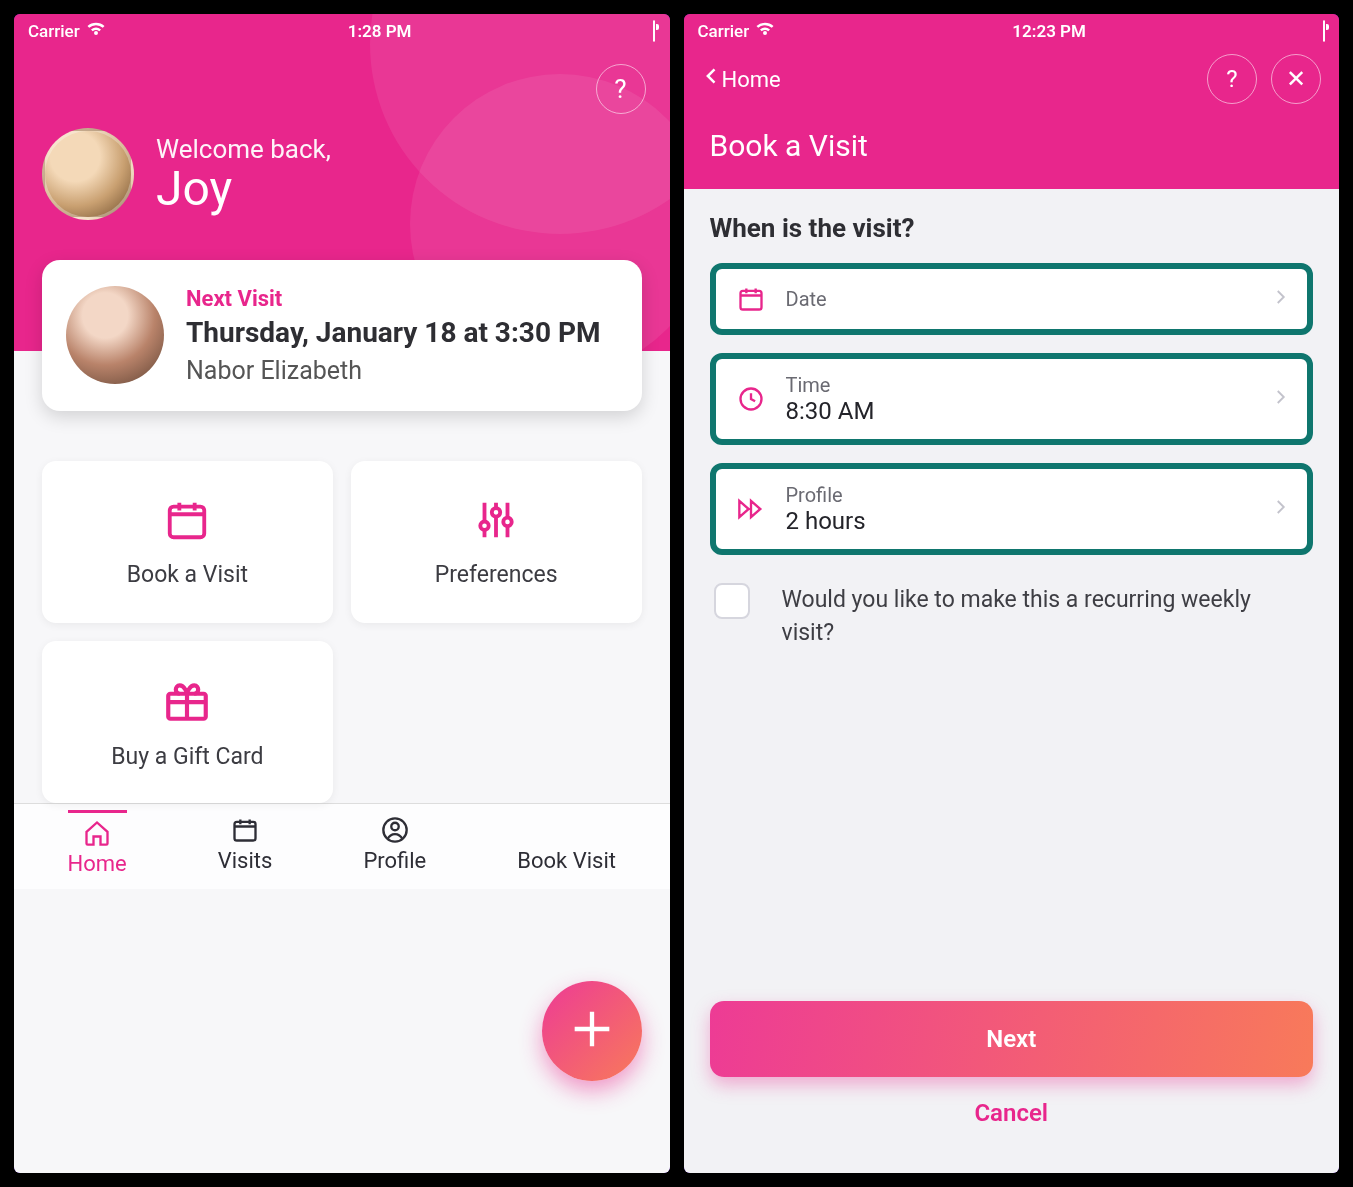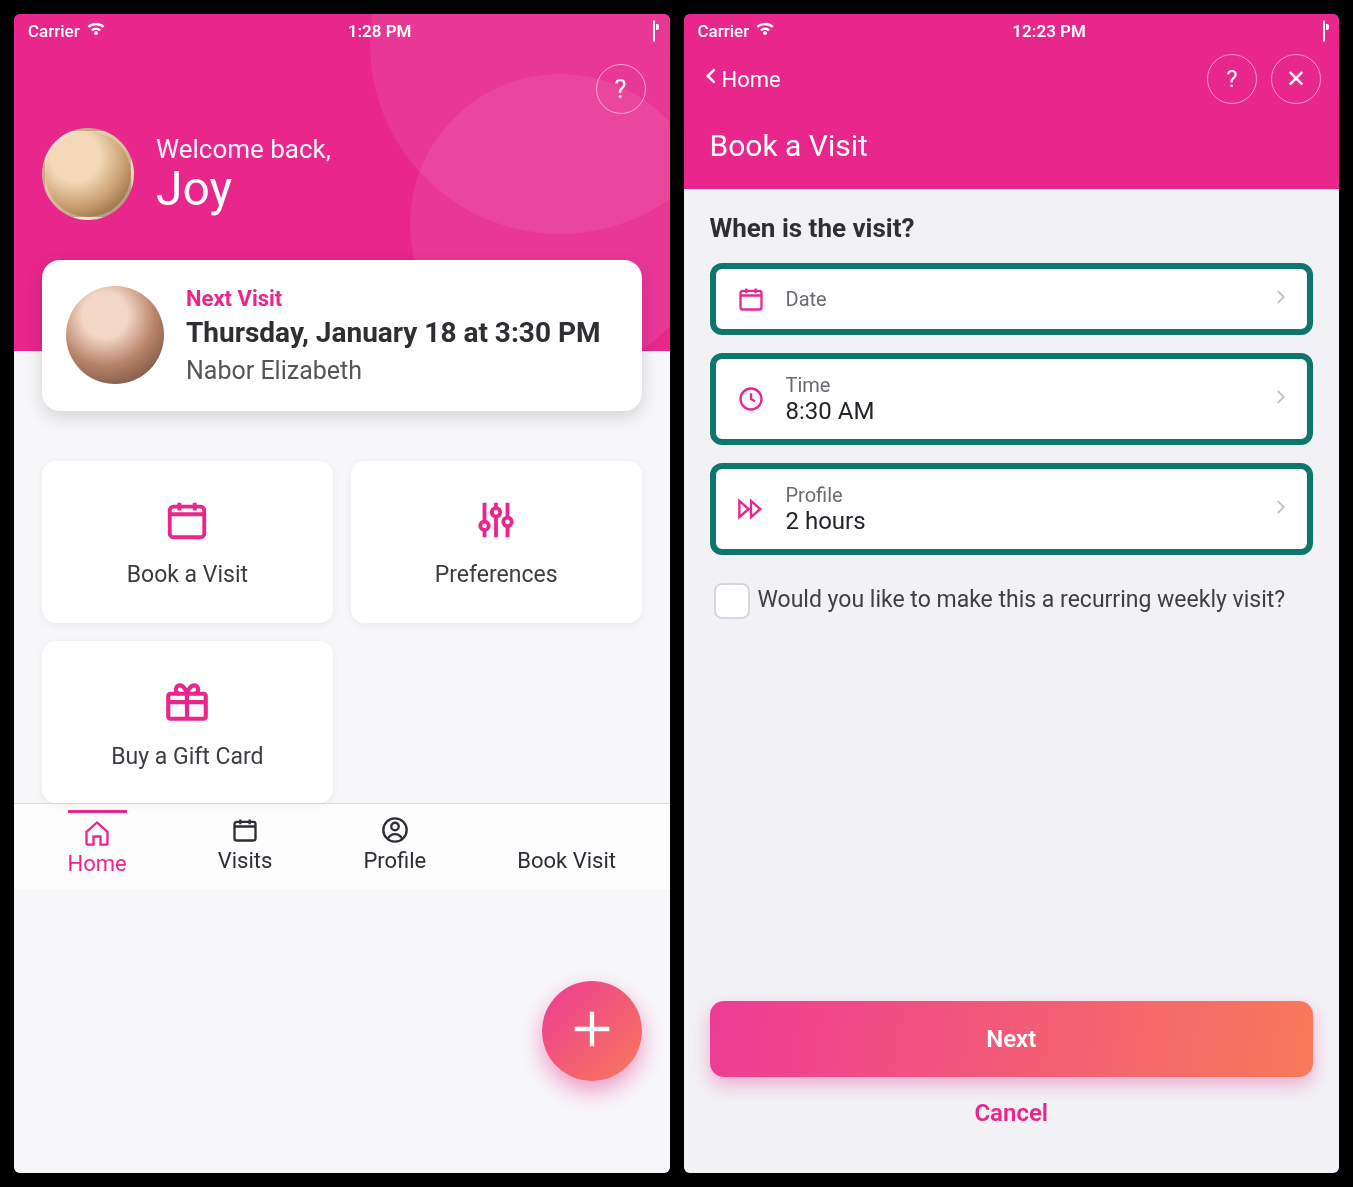--- a/index.html
+++ b/index.html
@@ -148,21 +148,21 @@
   .field {
     background:#fff; border:6px solid #0f766e; border-radius:12px;
     padding: 14px 18px; display:flex; align-items:center; gap:18px;
     margin-bottom:18px; cursor:pointer;
   }
   .field .ic { color:#e8268c; width:34px; display:flex; justify-content:center;}
   .field .col { flex:1; }
   .field .flabel { color:#6a6a72; font-size:20px; }
   .field .fval { color:#24242a; font-size:24px; }
   .field .chev { color:#c3c3cc; }
-  .check-row { display:flex; gap:8px; padding: 10px 4px; align-items:flex-start; }
+  .check-row { display:flex; gap:32px; padding: 10px 4px; align-items:flex-start; }
   .checkbox {
     width:36px; height:36px; border:2px solid #d6d6de; border-radius:8px; background:#fff; flex-shrink:0; cursor:pointer;
   }
   .check-text { color:#3e3e44; font-size:23px; line-height:1.45; }
 
   .btn-next {
     margin-top:auto;
     background: linear-gradient(100deg,#ed3b95,#f87a5a);
     color:#fff; text-align:center; font-size:24px; font-weight:600;
     padding: 24px; border-radius:14px; cursor:pointer;

